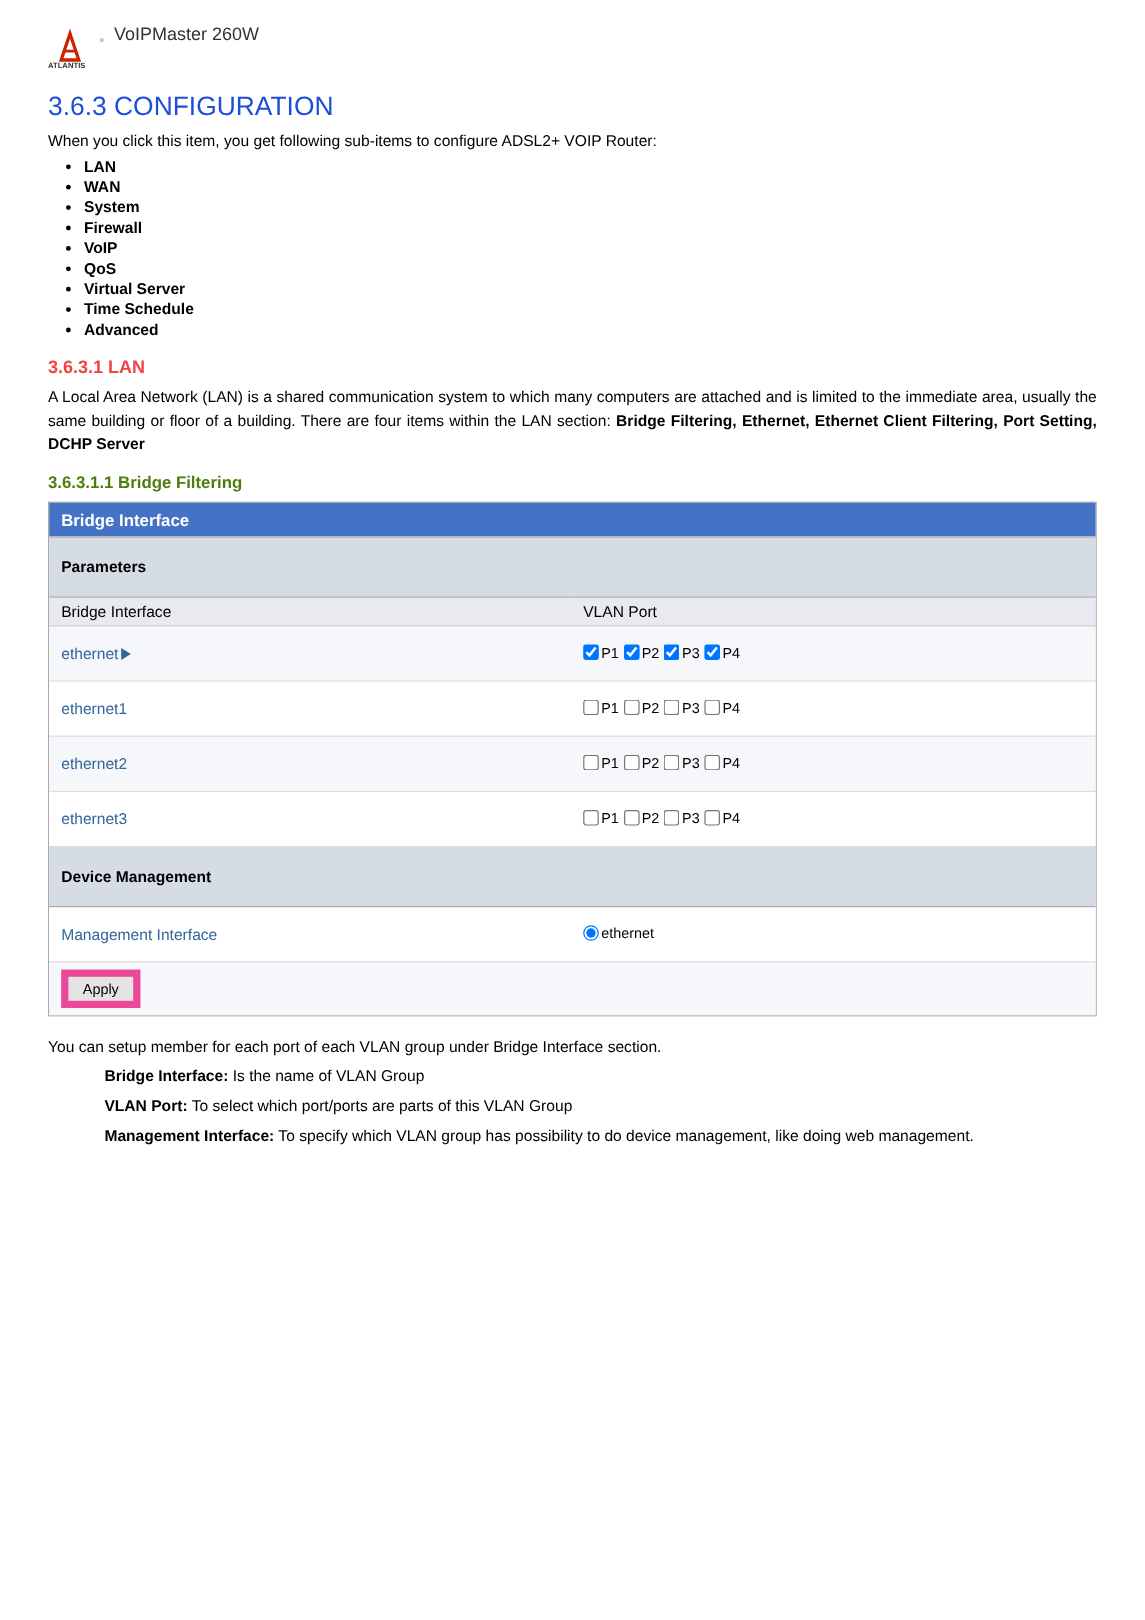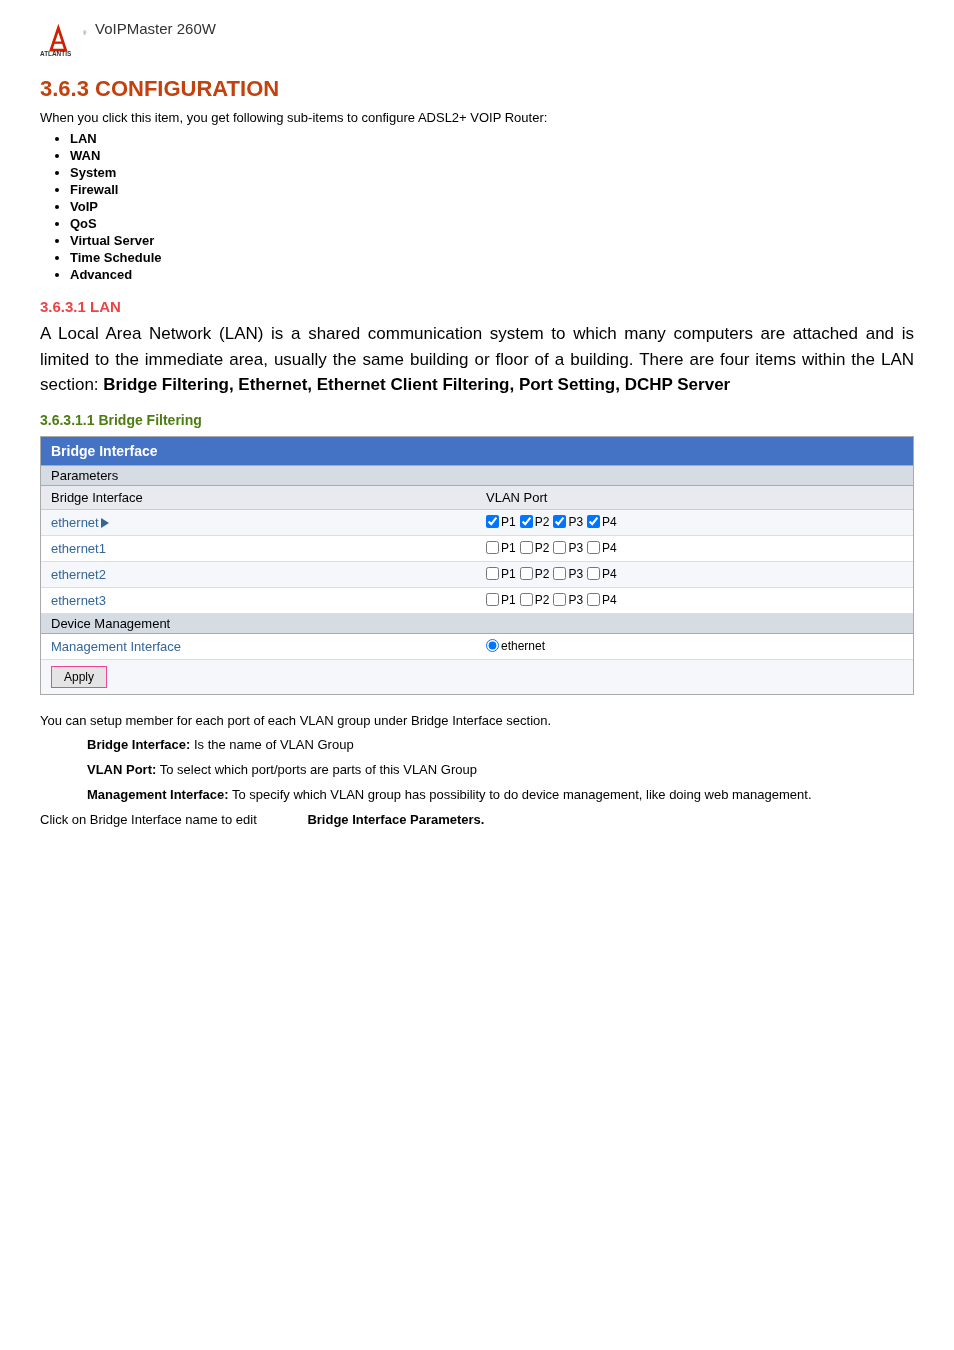--- a/index.html
+++ b/index.html
@@ -26,22 +26,22 @@
     }
 
     .product-name {
       font-size: 15px;
       font-weight: normal;
       color: #333;
     }
 
     h1.main-title {
       font-size: 22px;
-      font-weight: bold;
-      color: #c2410c;
+      font-weight: normal;
+      color: #1d4ed8;
       margin-bottom: 8px;
     }
 
     .intro-text {
       font-size: 13px;
       margin-bottom: 6px;
     }
 
     .bullet-list {
       list-style: disc;
@@ -57,21 +57,21 @@
 
     h2.section-title {
       font-size: 15px;
       font-weight: bold;
       color: #ef4444;
       margin-bottom: 6px;
       margin-top: 10px;
     }
 
     .section-text {
-      font-size: 17px;
+      font-size: 13px;
       margin-bottom: 14px;
       line-height: 1.5;
       text-align: justify;
     }
 
     h3.subsection-title {
       font-size: 14px;
       font-weight: bold;
       color: #4d7c0f;
       margin-bottom: 8px;
@@ -92,36 +92,36 @@
       padding: 6px 10px;
     }
 
     .bridge-table {
       width: 100%;
       border-collapse: collapse;
     }
 
     .bridge-table .group-header td {
       background: #d6dce4;
-      font-weight: normal;
-      font-size: 13px;
-      padding: 2px 10px;
+      font-weight: bold;
+      font-size: 13px;
+      padding: 17px 10px;
       border-top: 1px solid #aaa;
       border-bottom: 1px solid #aaa;
     }
 
     .bridge-table .col-header td {
       background: #e8eaf0;
       font-size: 13px;
       padding: 4px 10px;
       border-bottom: 1px solid #ccc;
     }
 
     .bridge-table .data-row td {
-      padding: 5px 10px;
+      padding: 15px 10px;
       border-bottom: 1px solid #ddd;
       font-size: 13px;
       background: #fff;
     }
 
     .bridge-table .data-row:nth-child(odd) td {
       background: #f5f7fa;
     }
 
     .bridge-table .data-row td:first-child {
@@ -154,21 +154,21 @@
       cursor: pointer;
     }
 
     .apply-cell {
       padding: 6px 10px;
       background: #f5f7fa;
     }
 
     .apply-btn {
       background: #e4e4e4;
-      border: 1px solid #ec4899;
+      border: 6px solid #ec4899;
       padding: 3px 12px;
       font-size: 12px;
       cursor: pointer;
       font-family: Arial, sans-serif;
     }
 
     .notes-text {
       font-size: 13px;
       line-height: 1.6;
       margin-bottom: 4px;
@@ -378,14 +378,13 @@
     </tr>
   </tbody>
     </table>
 </div>
 
 <div>
   <p class="notes-text">You can setup member for each port of each VLAN group under Bridge Interface section.</p>
   <p class="notes-text"><strong>Bridge Interface:</strong> Is the name of VLAN Group</p>
   <p class="notes-text"><strong>VLAN Port:</strong> To select which port/ports are parts of this VLAN Group</p>
   <p class="notes-text"><strong>Management Interface:</strong> To specify which VLAN group has possibility to do device management, like doing web management.</p>
-  <p class="notes-text">Click on Bridge Interface name to edit <strong>Bridge Interface Parameters.</strong></p>
 </div>
 
 </body></html>

